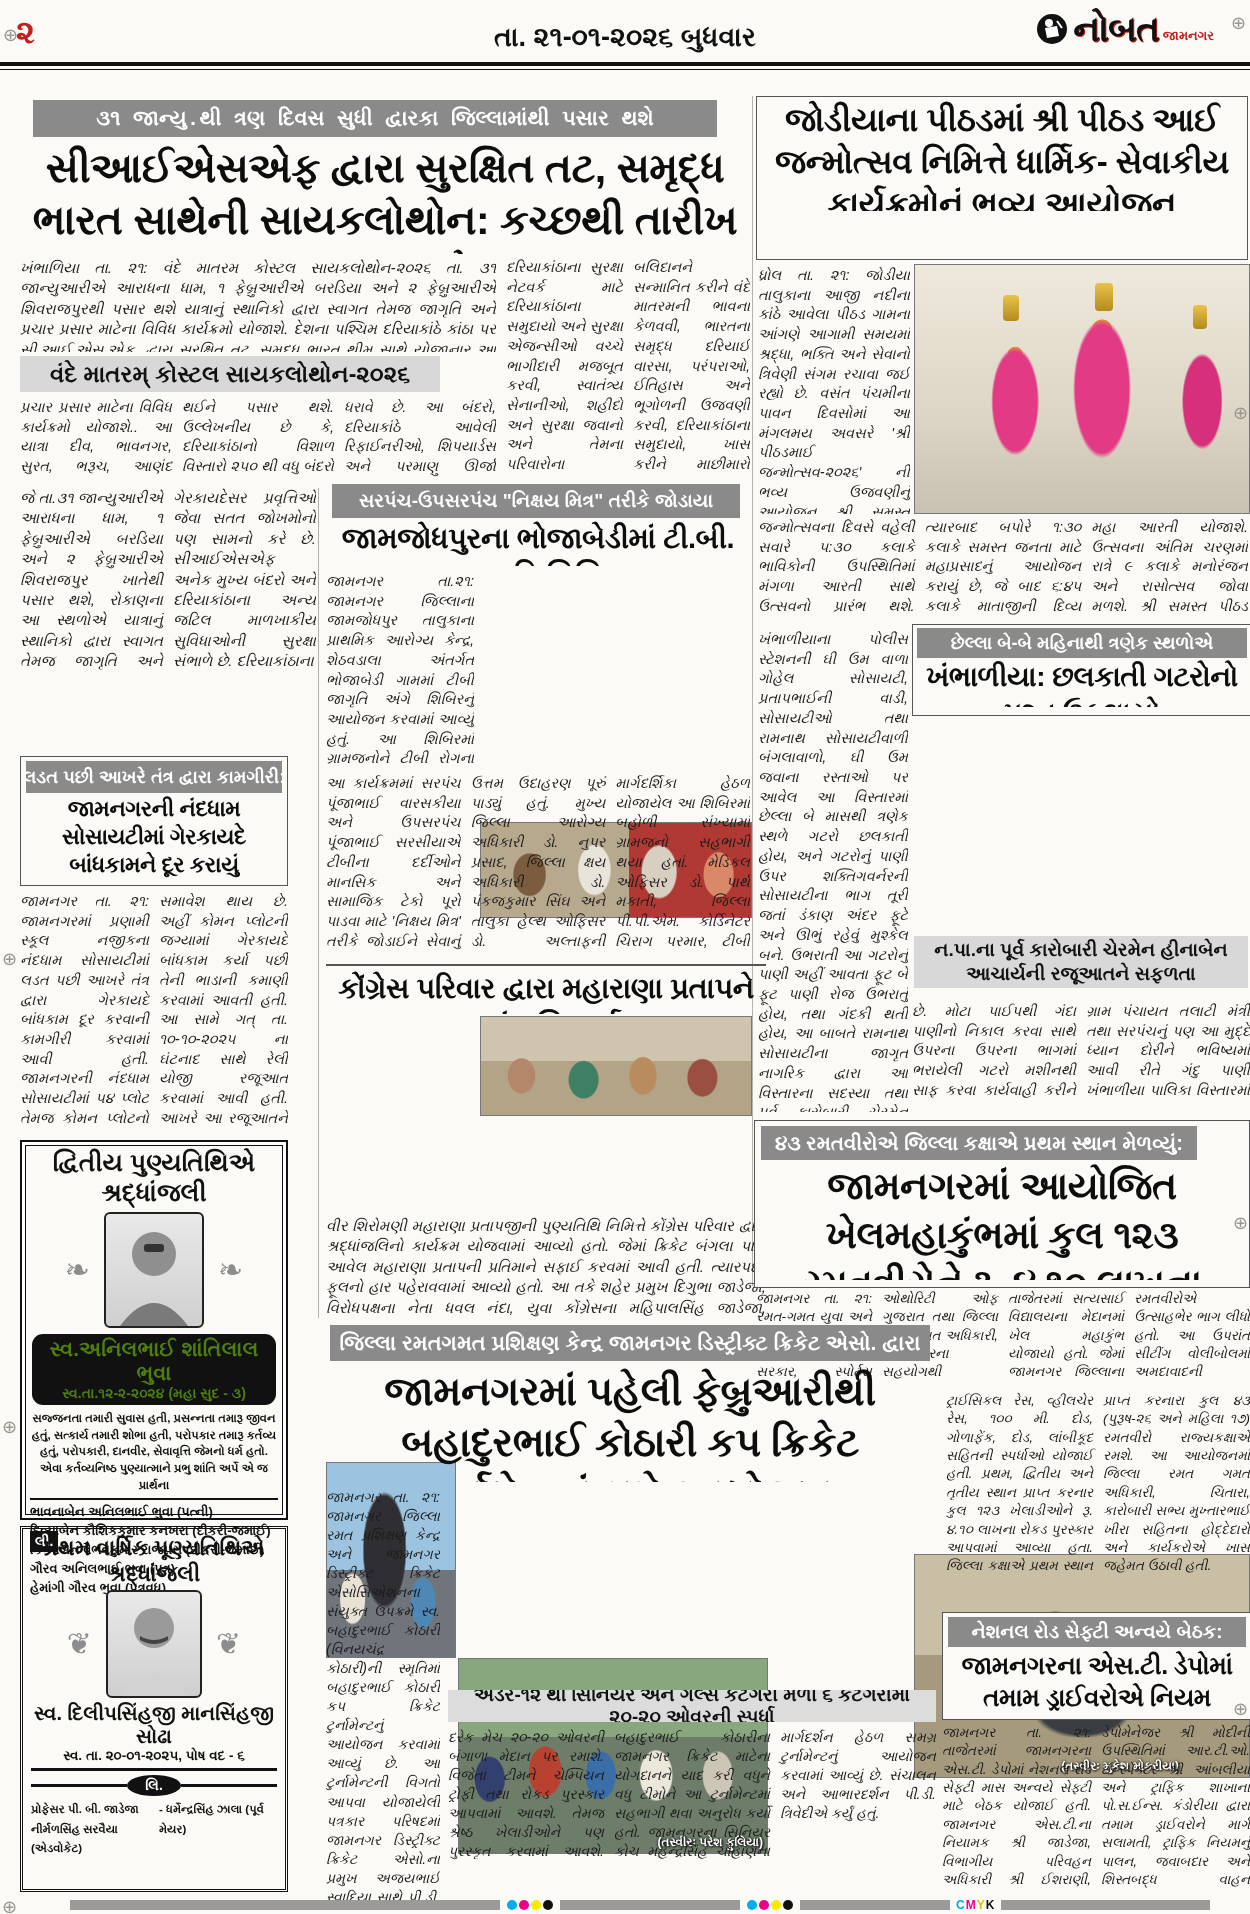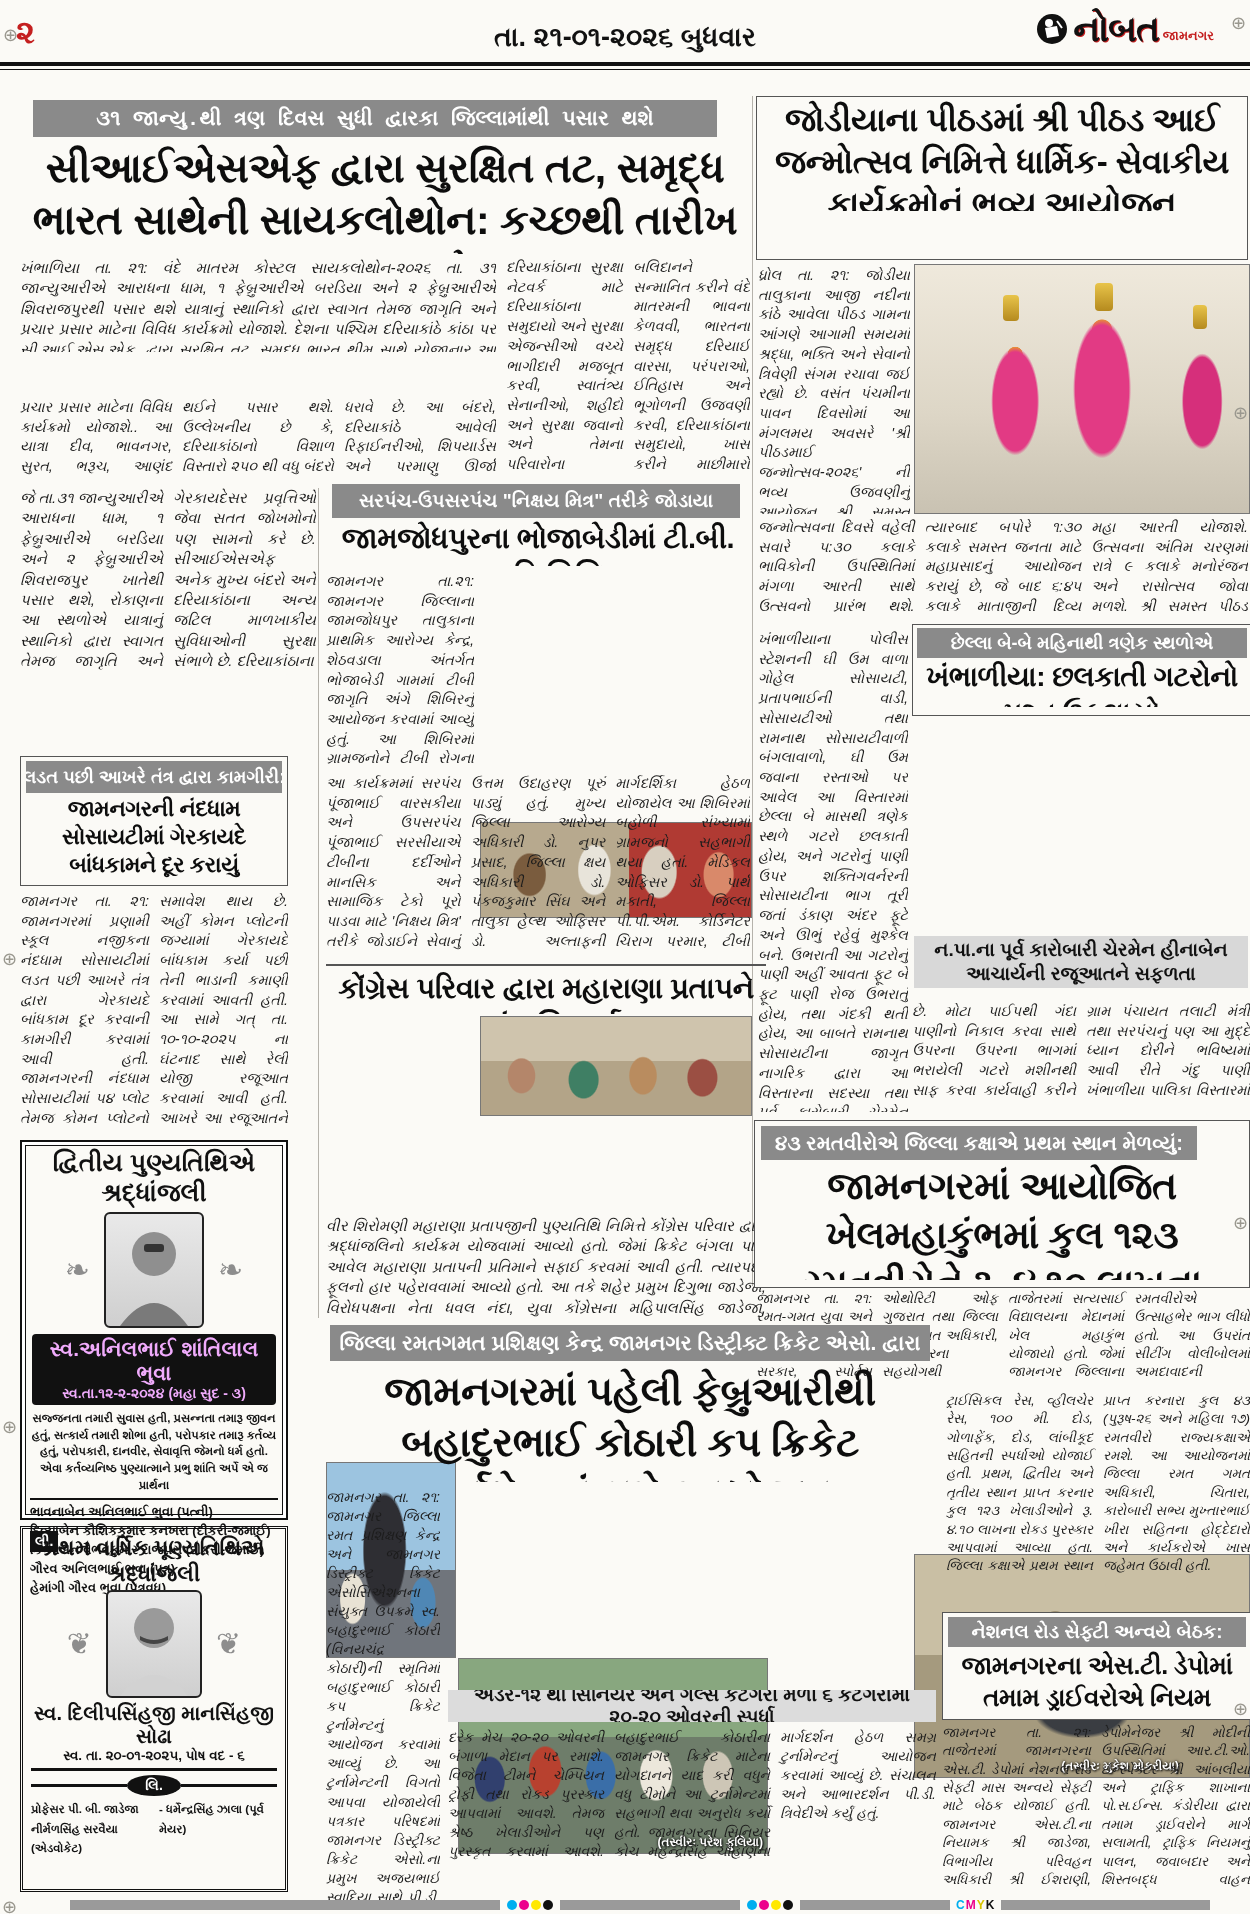--- a/index.html
+++ b/index.html
@@ -56,21 +56,21 @@
      linear-gradient(180deg,#88a77f 0 40%,#6e7d6a 40% 100%);}
   .ph-gutter{background:
      radial-gradient(70px 40px at 50% 70%,#3a3d42 0 60%,transparent 70%),
      radial-gradient(26px 34px at 42% 35%,#cbb98a 0 55%,#7a6a48 60%,transparent 65%),
      radial-gradient(30px 20px at 85% 35%,#c98a96 0 60%,transparent 65%),
      linear-gradient(180deg,#c9bfa4 0 45%,#a59a7e 45% 100%);}
   .portrait{background:linear-gradient(180deg,#e9e9e9,#cfcfcf);border:2px solid #222;border-radius:6px;
             position:relative;overflow:hidden;}
   .portrait svg{position:absolute;left:0;top:0;}
   .flour{color:#8d8d8d;font-size:30px;line-height:1;}
-  .obit-name{background:#111;color:#f0abfc;border-radius:4px;text-align:center;font-weight:bold;overflow:hidden;}
+  .obit-name{background:#111;color:#4d7c0f;border-radius:11px;text-align:center;font-weight:bold;overflow:hidden;}
   .fam{font-size:13px;font-weight:bold;line-height:1.45;}
   .dotrow span{display:inline-block;width:10px;height:10px;border-radius:50%;margin:0 1px;}
   .reg{color:#9a988f;font-size:18px;line-height:1;}
   .capbar{background:#dcdcdc;font-weight:bold;text-align:center;overflow:hidden;
           display:flex;align-items:center;justify-content:center;}
 </style>
 </head>
 <body>
 
 <div id="page">
@@ -94,20 +94,21 @@
   <div class="abs" style="left:0;top:62px;width:1250px;height:4px;background:#111;"></div>
   <div class="abs" style="left:0;top:69px;width:1250px;height:1px;background:#111;"></div>
 
   <div class="abs vrule" style="left:752px;top:96px;height:1190px;"></div>
   <div class="abs vrule" style="left:318px;top:488px;height:830px;"></div>
   <div class="abs" style="left:326px;top:964px;width:440px;height:2px;background:#555;"></div>
 
   <div class="abs kicker" style="left:33px;top:100px;width:684px;height:37px;font-size:21px;font-family:Liberation Mono, monospace;">૩૧ જાન્યુ.થી ત્રણ દિવસ સુધી દ્વારકા જિલ્લામાંથી પસાર થશે</div>
   <div class="abs hl" style="left:20px;top:142px;width:730px;height:112px;font-size:41px;">સીઆઈએસએફ દ્વારા સુરક્ષિત તટ, સમૃદ્ધ ભારત સાથેની સાયકલોથોન: કચ્છથી તારીખ ૨૮ જાન્યુ.ના કરશે પ્રસ્થાન</div>
   <div class="abs bt" style="left:20px;top:258px;width:476px;height:94px;font-size:15px;">ખંભાળિયા તા. ૨૧: વંદે માતરમ કોસ્ટલ સાયકલોથોન-૨૦૨૬ તા. ૩૧ જાન્યુઆરીએ આરાધના ધામ, ૧ ફેબ્રુઆરીએ બરડિયા અને ૨ ફેબ્રુઆરીએ શિવરાજપુરથી પસાર થશે યાત્રાનું સ્થાનિકો દ્વારા સ્વાગત તેમજ જાગૃતિ અને પ્રચાર પ્રસાર માટેના વિવિધ કાર્યક્રમો યોજાશે. દેશના પશ્ચિમ દરિયાકાંઠે કાંઠા પર સી.આઈ.એસ.એફ. દ્વારા સુરક્ષિત તટ, સમૃદ્ધ ભારત થીમ સાથે યોજાનાર આ સાઈકલ યાત્રા ૨૮ જાન્યુઆરીથી શરૂ થશે. જે હાલાર સહિત ગુજરાતના</div>
+  <div class="abs subbar" style="left:20px;top:356px;width:420px;height:36px;font-size:23px;">વંદે માતરમ્ કોસ્ટલ સાયકલોથોન-૨૦૨૬</div>
   <div class="abs bt c3" style="left:20px;top:398px;width:476px;height:84px;">પ્રચાર પ્રસાર માટેના વિવિધ કાર્યક્રમો યોજાશે.. આ યાત્રા દીવ, ભાવનગર, સુરત, ભરૂચ, આણંદ થઈને પસાર થશે. ઉલ્લેખનીય છે કે, દરિયાકાંઠાનો વિશાળ વિસ્તારો ૨૫૦ થી વધુ બંદરો ધરાવે છે. આ બંદરો, દરિયાકાંઠે આવેલી રિફાઈનરીઓ, શિપયાર્ડસ અને પરમાણુ ઊર્જા પ્લાન્ટ્સ જેવા સમુદાયોને ડ્રગ્સ, હથિયારો અને વિસ્ફોટકોની દાણચોરી જેવા જોખમો વિશે સંવેદનશીલ બનાવવા અને તકેદારી રાખવા પ્રોત્સાહિત કરવા, મજબૂત</div>
   <div class="abs bt c2" style="left:506px;top:258px;width:244px;height:224px;">દરિયાકાંઠાના સુરક્ષા નેટવર્ક માટે દરિયાકાંઠાના સમુદાયો અને સુરક્ષા એજન્સીઓ વચ્ચે ભાગીદારી મજબૂત કરવી, સ્વાતંત્ર્ય સેનાનીઓ, શહીદો અને સુરક્ષા જવાનો અને તેમના પરિવારોના બલિદાનને સન્માનિત કરીને વંદે માતરમની ભાવના કેળવવી, ભારતના સમૃદ્ધ દરિયાઈ વારસા, પરંપરાઓ, ઈતિહાસ અને ભૂગોળની ઉજવણી કરવી, દરિયાકાંઠાના સમુદાયો, ખાસ કરીને માછીમારો દ્વારા આપવામાં આવેલ અમૂલ્ય યોગદાનને હાઈલાઈટ કરવું, ખાસ કરીને યુવાનો અને દરિયાકાંઠાના સમુદાયોમાં ફિટનેસ, શિસ્ત અને તંદુરસ્ત જીવનશૈલીને પ્રોત્સાહન આપવું વગેરે ઉદ્દેશ્યો સાથે આ સાયકલોથોન-૨૦૨૬ની પ્રવૃત્તિઓ, વિદ્યાર્થીઓ, એનસીસી કેડેટ્સ અને સ્થાનિક હિતધારકોને રાષ્ટ્રીય સેવા અને જાગૃતિ માટે એક સમાન પ્લેટફોર્મ પર લાવવા માટે ડિઝાઈન કરવામાં આવી છે.</div>
   <div class="abs bt c2" style="left:20px;top:488px;width:296px;height:262px;font-size:15px;">જે તા.૩૧ જાન્યુઆરીએ આરાધના ધામ, ૧ ફેબ્રુઆરીએ બરડિયા અને ૨ ફેબ્રુઆરીએ શિવરાજપુર ખાતેથી પસાર થશે, રોકાણના આ સ્થળોએ યાત્રાનું સ્થાનિકો દ્વારા સ્વાગત તેમજ જાગૃતિ અને ગેરકાયદેસર પ્રવૃત્તિઓ જેવા સતત જોખમોનો પણ સામનો કરે છે. સીઆઈએસએફ અનેક મુખ્ય બંદરો અને દરિયાકાંઠાના અન્ય જટિલ માળખાકીય સુવિધાઓની સુરક્ષા સંભાળે છે. દરિયાકાંઠાના</div>
 
   <div class="abs frame" style="left:756px;top:96px;width:490px;height:162px;">
     <div class="hl" style="margin:2px 4px 0 4px;height:112px;font-size:33px;">જોડીયાના પીઠડમાં શ્રી પીઠડ આઈ જન્મોત્સવ નિમિત્તે ધાર્મિક- સેવાકીય કાર્યક્રમોનું ભવ્ય આયોજન</div>
   </div>
   <div class="abs bt" style="left:758px;top:266px;width:152px;height:248px;">ધ્રોલ તા. ૨૧: જોડીયા તાલુકાના આજી નદીના કાંઠે આવેલા પીઠડ ગામના આંગણે આગામી સમયમાં શ્રદ્ધા, ભક્તિ અને સેવાનો ત્રિવેણી સંગમ રચાવા જઈ રહ્યો છે. વસંત પંચમીના પાવન દિવસોમાં આ મંગલમય અવસરે 'શ્રી પીઠડમાઈ જન્મોત્સવ-૨૦૨૬' ની ભવ્ય ઉજવણીનું આયોજન શ્રી સમસ્ત પીઠડ ગામ દ્વારા કરવામાં આવ્યું છે, તે સાંજે ૭ વાગ્યા સુધી રામદેવપીરના મઢીએ 'મહા-રક્તદાન કેમ્પ' નું આયોજન કરવામાં આવશે.</div>
   <div class="abs photo ph-deity" style="left:914px;top:264px;width:334px;height:248px;">
     <div class="gold" style="left:88px;top:30px;width:16px;height:26px;"></div>

